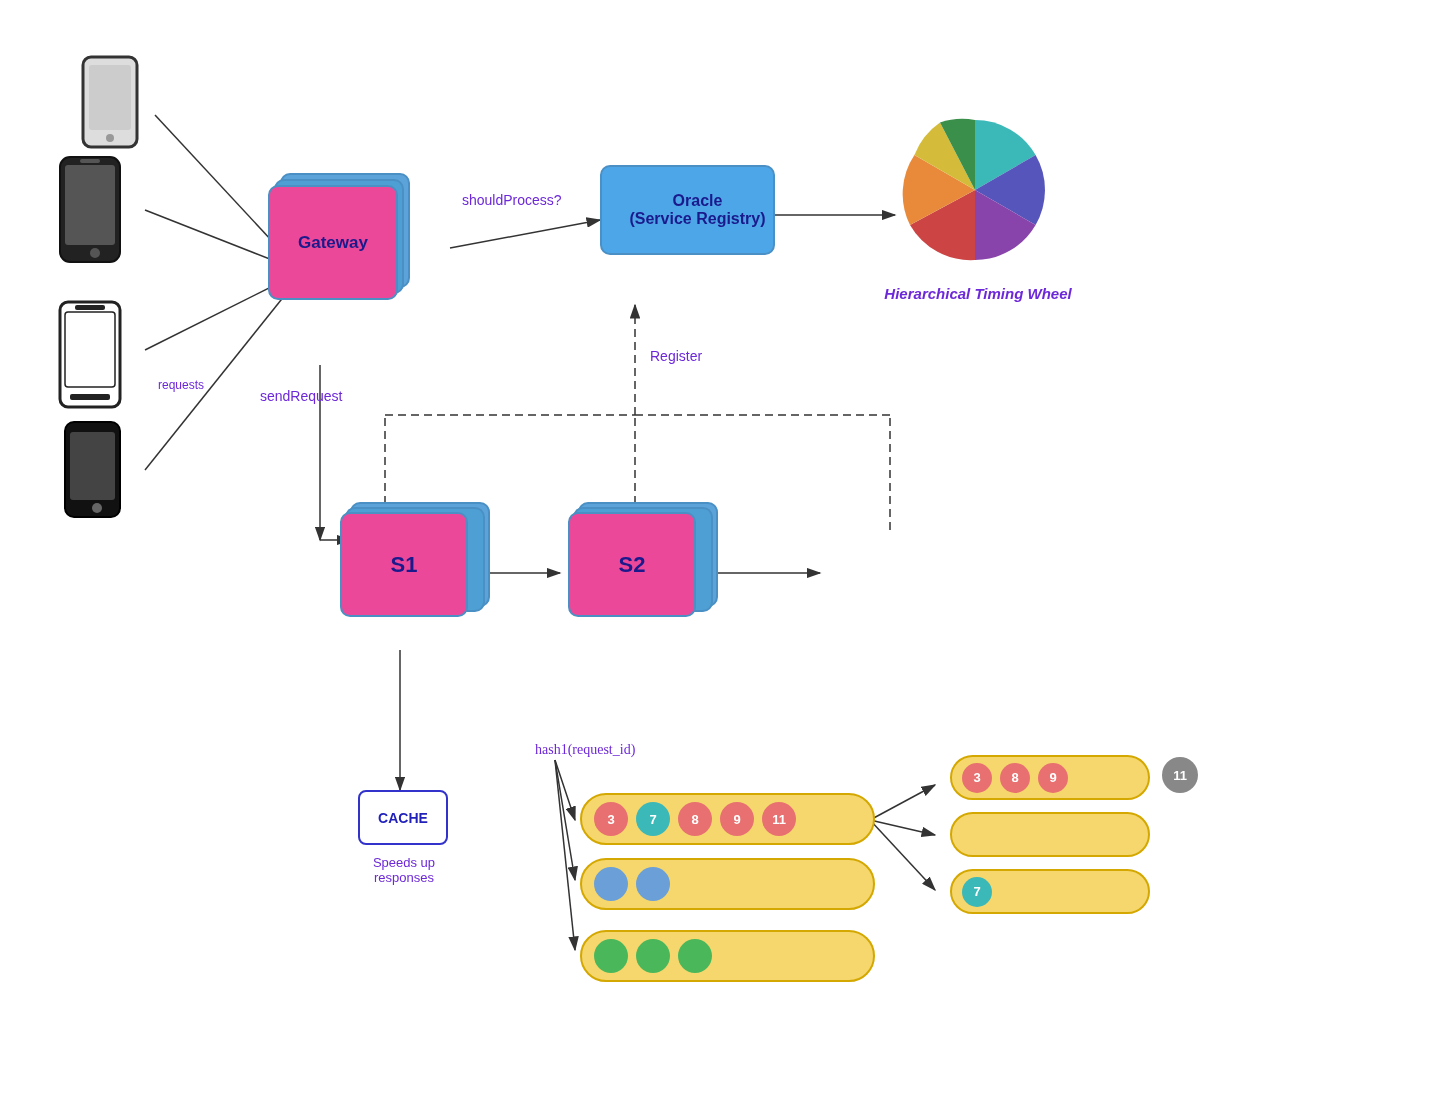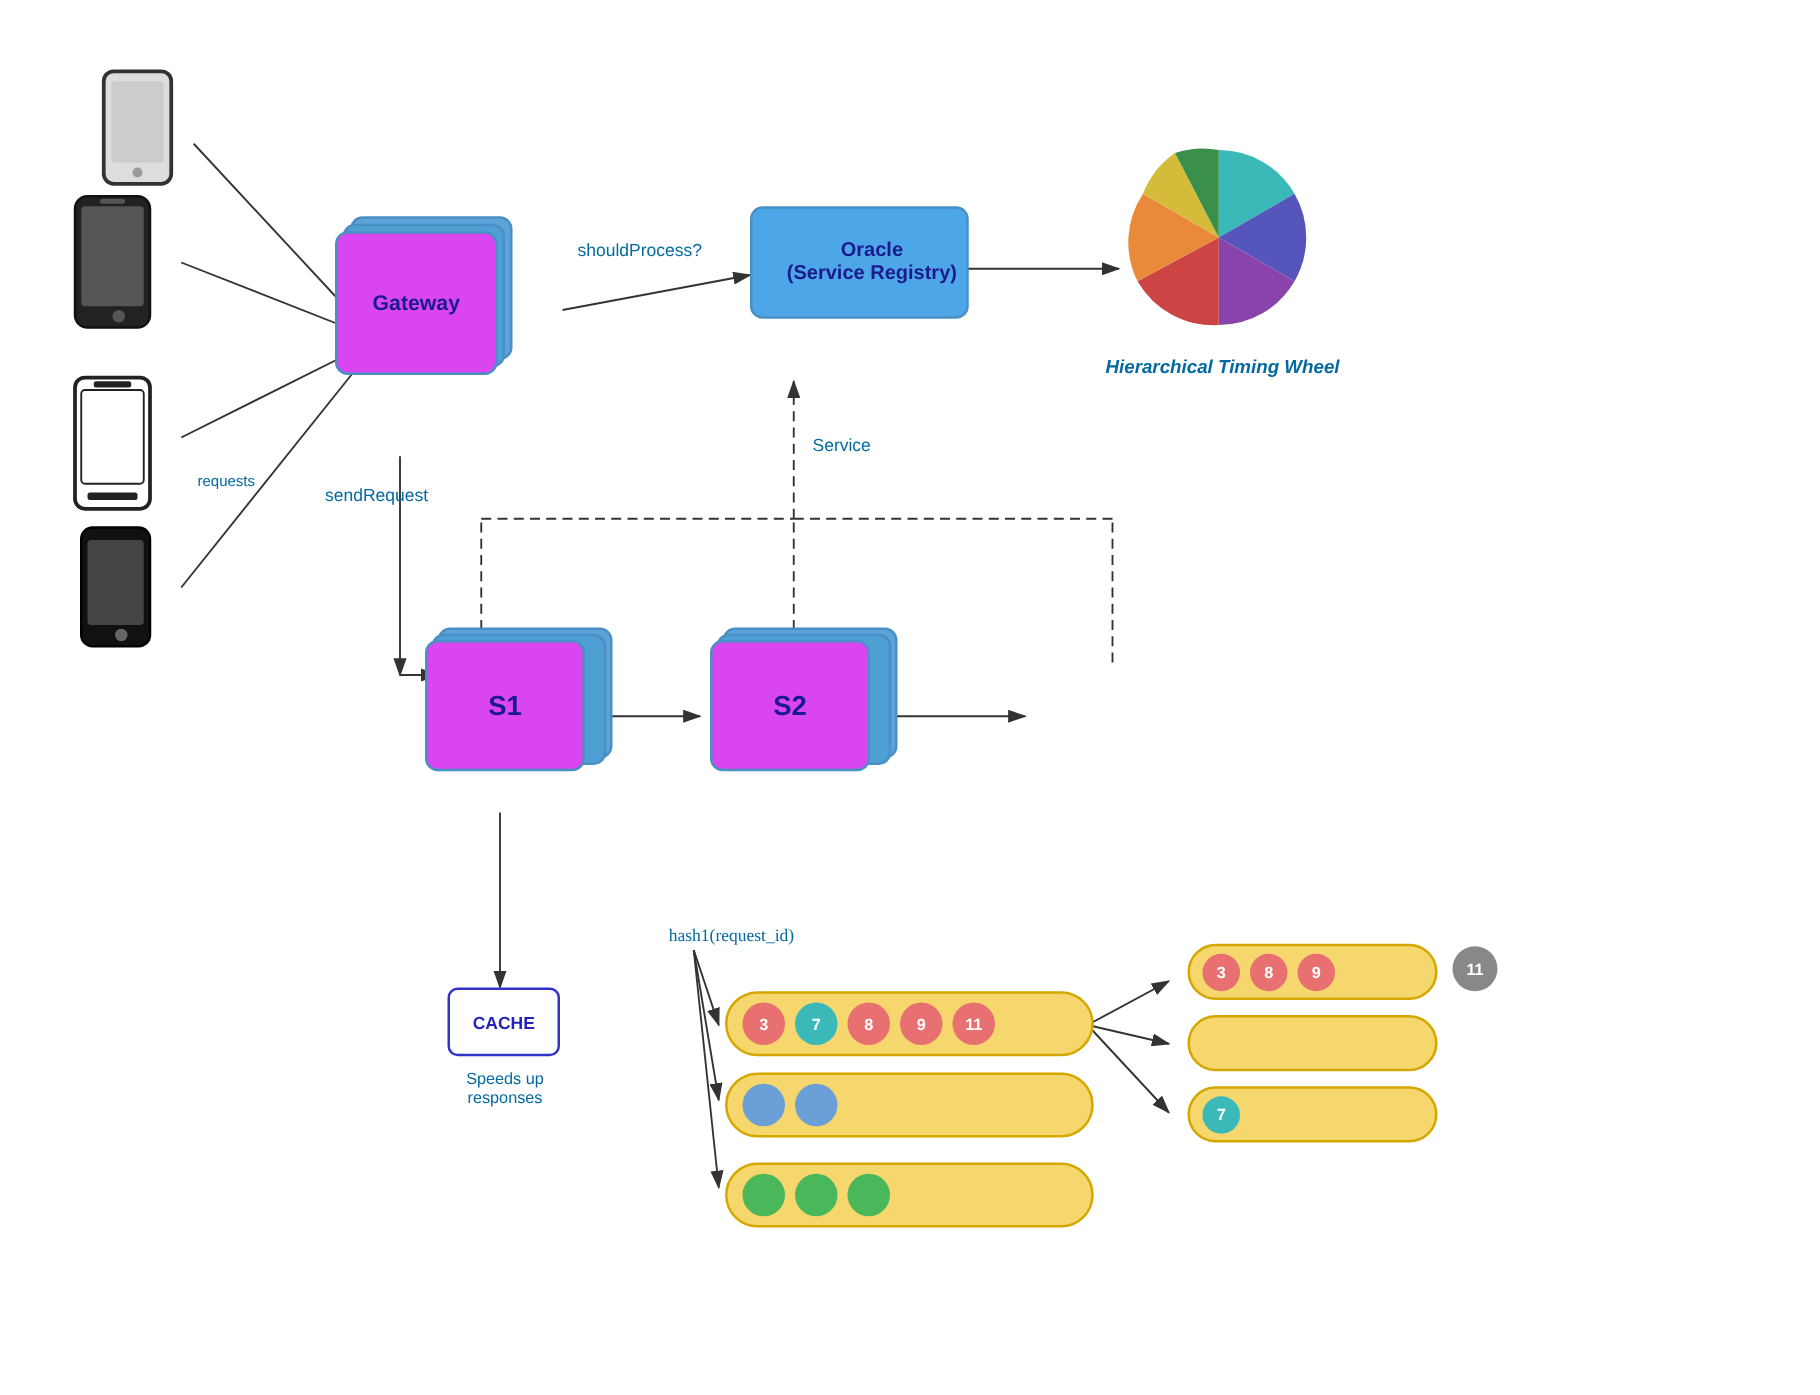--- a/index.html
+++ b/index.html
@@ -47,21 +47,21 @@
     .card-front {
       position: relative;
       border-radius: 10px;
       display: flex;
       align-items: center;
       justify-content: center;
       font-weight: bold;
       color: #1a1a8c;
       font-size: 18px;
       border: 2px solid #4a90c4;
-      background: #d946ef;
+      background: #ec4899;
       z-index: 3;
     }
 
     
     .gateway-stack .card-back2 { top: -12px; left: 12px; width: 130px; height: 115px; }
     .gateway-stack .card-back1 { top: -6px; left: 6px; width: 130px; height: 115px; }
     .gateway-stack .card-front { width: 130px; height: 115px; font-size: 17px; }
 
     
     .oracle-box {
@@ -95,21 +95,21 @@
       justify-content: center;
       font-weight: bold;
       color: #2222bb;
       font-size: 14px;
     }
 
     
     .label {
       position: absolute;
       font-size: 13px;
-      color: #0369a1;
+      color: #6d28d9;
       font-family: Arial, sans-serif;
     }
     .label-bold {
       font-weight: bold;
       font-style: italic;
     }
 
     
     .bucket-row {
       position: absolute;
@@ -281,21 +281,21 @@
       <path d="M80,80 L19.4,45 A70,70 0 0,1 45,12.4 Z" fill="#d4bc3a"></path>
 
       <path d="M80,80 L45,12.4 A70,70 0 0,1 80,10 Z" fill="#3a8f4a"></path>
     </svg>
   </div>
 
   <div class="label label-bold" style="left:878px; top:285px; font-size:15px; text-align:center; width:200px;">Hierarchical Timing Wheel</div>
 
   <div class="label" style="left:260px; top:388px; font-size:14px;">sendRequest</div>
 
-  <div class="label" style="left:650px; top:348px; font-size:14px;">Service</div>
+  <div class="label" style="left:650px; top:348px; font-size:14px;">Register</div>
 
   <div class="stacked-card" style="left:340px; top:512px;">
     <div class="card-stack s-stack">
       <div class="card-back2"></div>
       <div class="card-back1"></div>
       <div class="card-front">S1</div>
     </div>
   </div>
 
   <div class="stacked-card" style="left:568px; top:512px;">

